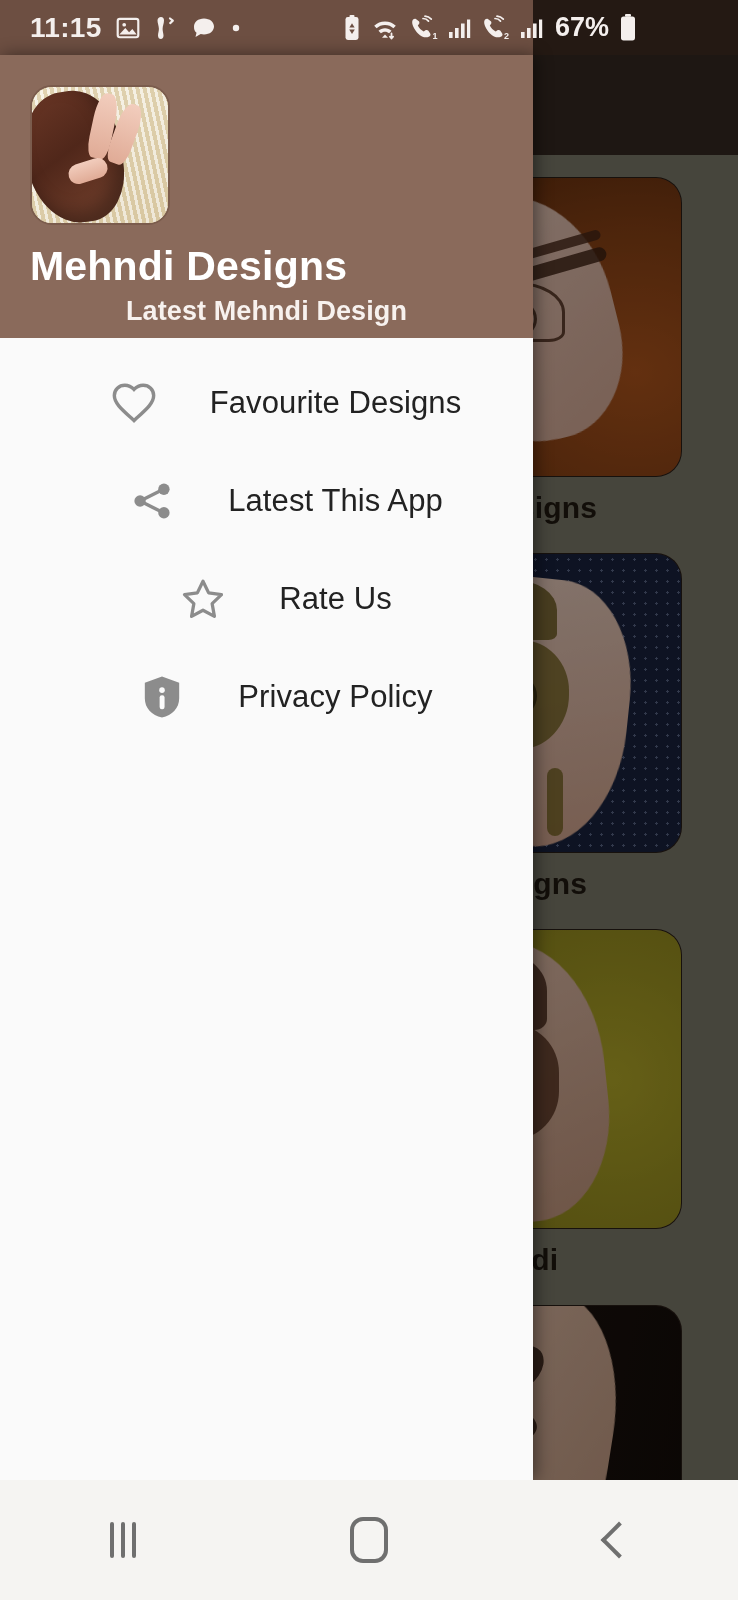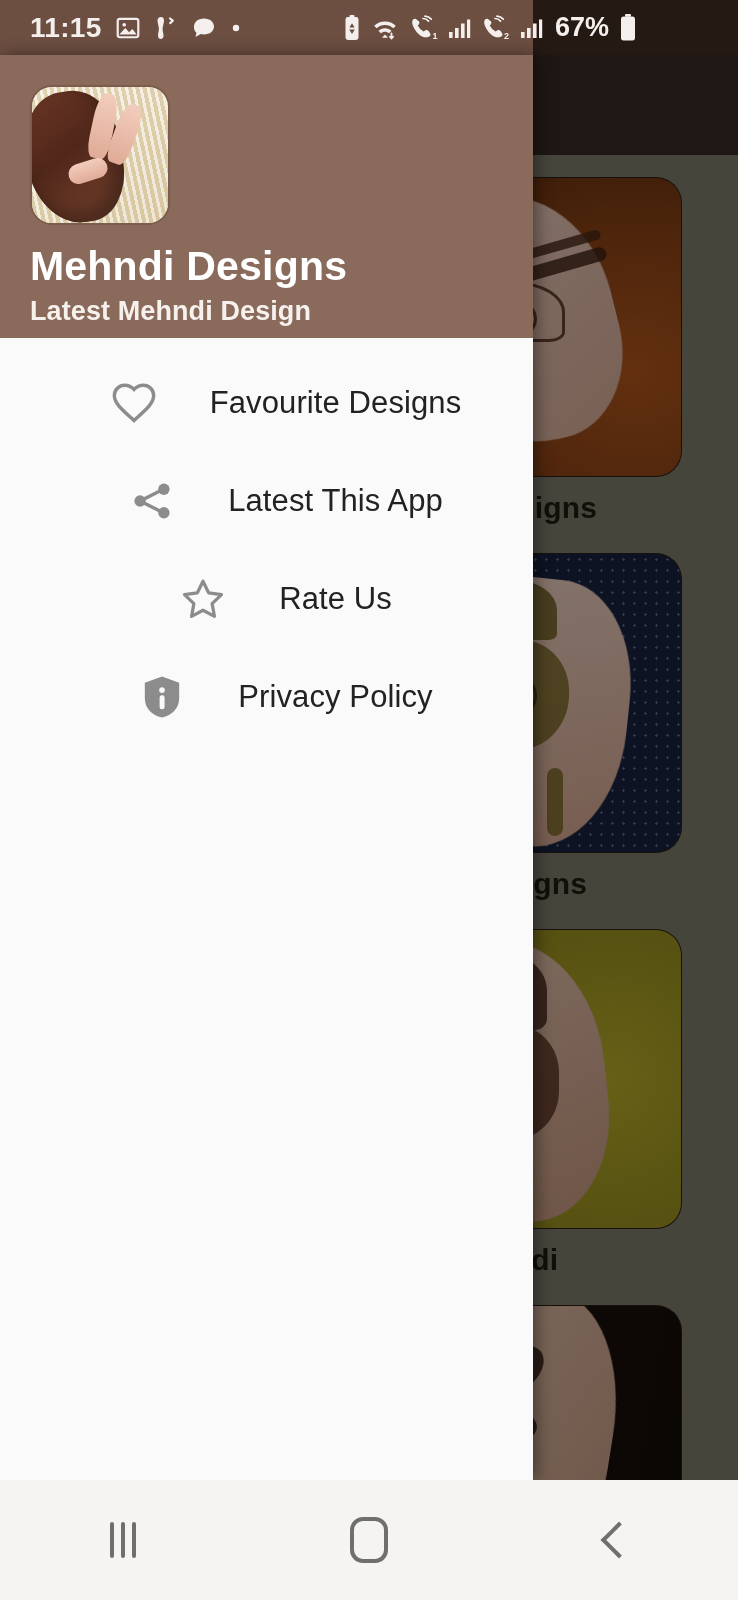--- a/index.html
+++ b/index.html
@@ -104,21 +104,21 @@
     border-radius:44% 46% 40% 52%;
     background:linear-gradient(150deg,#6b3726 0%,#50271a 45%,#7a4530 100%);
     transform:rotate(-8deg);
     box-shadow:inset -8px -10px 18px rgba(0,0,0,.35);
   }
   .app-icon .finger {
     position:absolute; background:linear-gradient(180deg,#f2cdbd,#e0ab96);
     border-radius:40% 40% 30% 30%;
   }
   .app-title { margin-top:18px; font-size:41px; font-weight:700; color:#ffffff; letter-spacing:.2px; }
-  .app-sub { margin-top:6px; font-size:27px; font-weight:700; color:#f7f1ee; letter-spacing:.1px; }
+  .app-sub { margin-top:6px; font-size:27px; font-weight:700; color:#f7f1ee; letter-spacing:.1px;text-align:center; }
 
   .menu { padding-top:16px; flex:1; background:#fafafa; }
   .menu-item {
     display:flex; align-items:center; height:98px; padding:0 0 0 32px; cursor:pointer;justify-content:center;
   }
   .menu-icon { width:60px; display:flex; align-items:center; justify-content:center; flex:none; }
   .menu-label { margin-left:46px; font-size:31px; color:#222222; letter-spacing:.1px; }
 
   
   .navbar {

